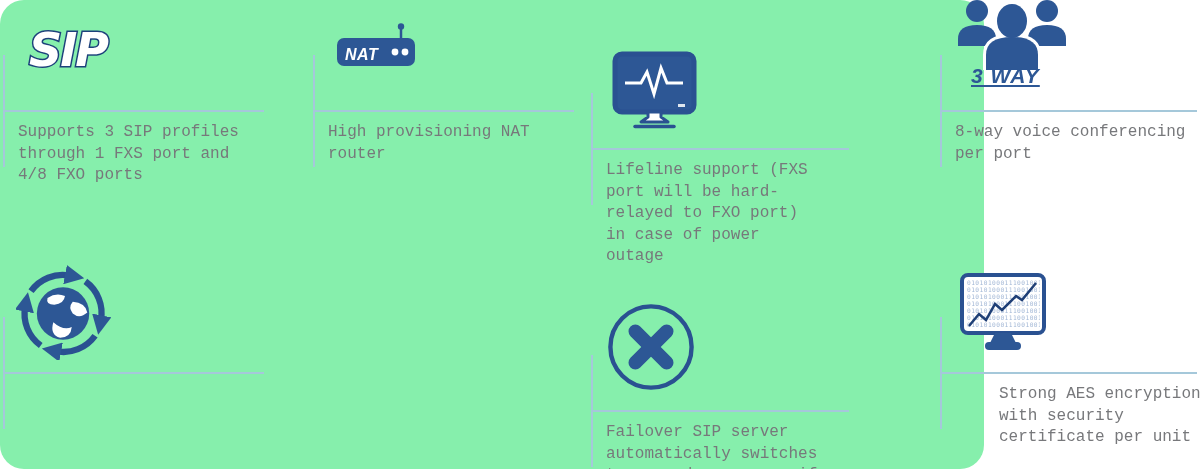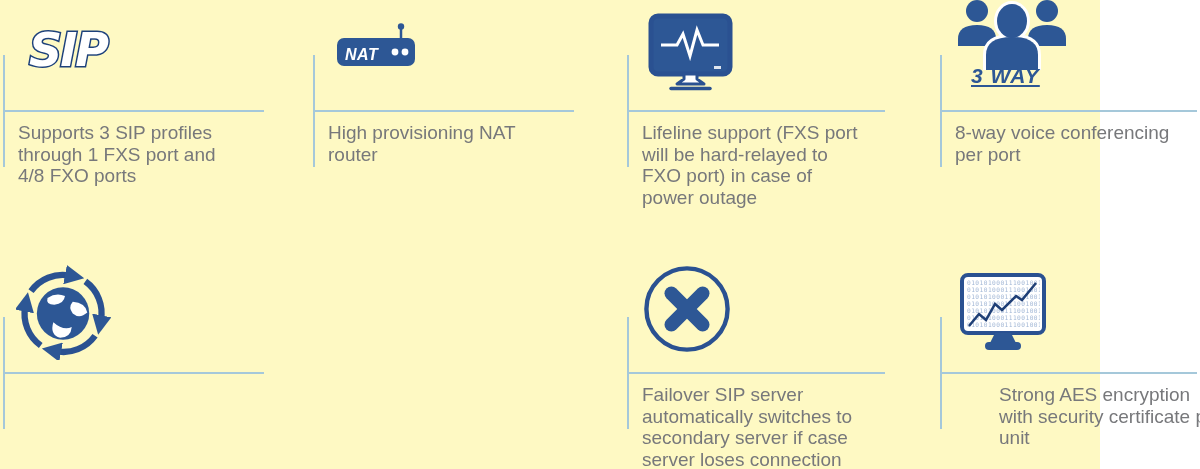--- a/index.html
+++ b/index.html
@@ -1,29 +1,29 @@
 <!DOCTYPE html>
 <html style="--icon-blue: #2d5795; --icon-stroke: #2a5191; --sip-navy: #1d417b; --line-blue: #a5c8da; --text-gray: #77787b;"><head>
 <meta charset="utf-8">
 <style>
   html,body{margin:0;padding:0;background:#ffffff;}
   body{width:1200px;height:469px;overflow:hidden;font-family:"Liberation Sans",sans-serif;}
-  .grid{position:relative;width:1100px;height:469px;background:#fef9c3;}
+  .grid{position:relative;width:984px;height:469px;background:#86efac;border-radius:24px;}
   .cell{position:absolute;width:300px;height:230px;}
   .r1{top:0;}
   .r2{top:262px;height:207px;}
   .c1{left:3px;}
   .c2{left:313px;}
-  .c3{left:627px;}
+  .c3{left:591px;margin-top:38px;}
   .c4{left:940px;}
   .vline{position:absolute;left:0;top:55px;width:2px;height:112px;background:var(--line-blue,#a5c8da);}
   .divider{position:absolute;left:0;top:110px;width:261px;height:2px;background:var(--line-blue,#a5c8da);}
   .c3 .divider{width:258px;}
   .c4 .divider{width:257px;}
-  .text{position:absolute;left:15px;top:122px;font-size:19px;line-height:21.5px;color:var(--text-gray,#77787b);max-width:228px;}
+  .text{position:absolute;left:15px;top:122px;font-size:16px;line-height:21.5px;color:var(--text-gray,#77787b);max-width:228px;font-family:Liberation Mono, monospace;}
   .f3 .text{max-width:218px;}
   .f4 .text{max-width:246px;}
   .f5 .text{max-width:246px;}
   .f7 .text{max-width:240px;}
   .f8 .text{max-width:228px;margin-left:44px;}
   .icon{position:absolute;}
   .f1 .icon{left:23px;top:18px;}
   .f2 .icon{left:22px;top:22px;text-decoration:underline;}
   .f3 .icon{left:21px;top:13px;}
   .f4 .icon{left:16px;top:0px;}

